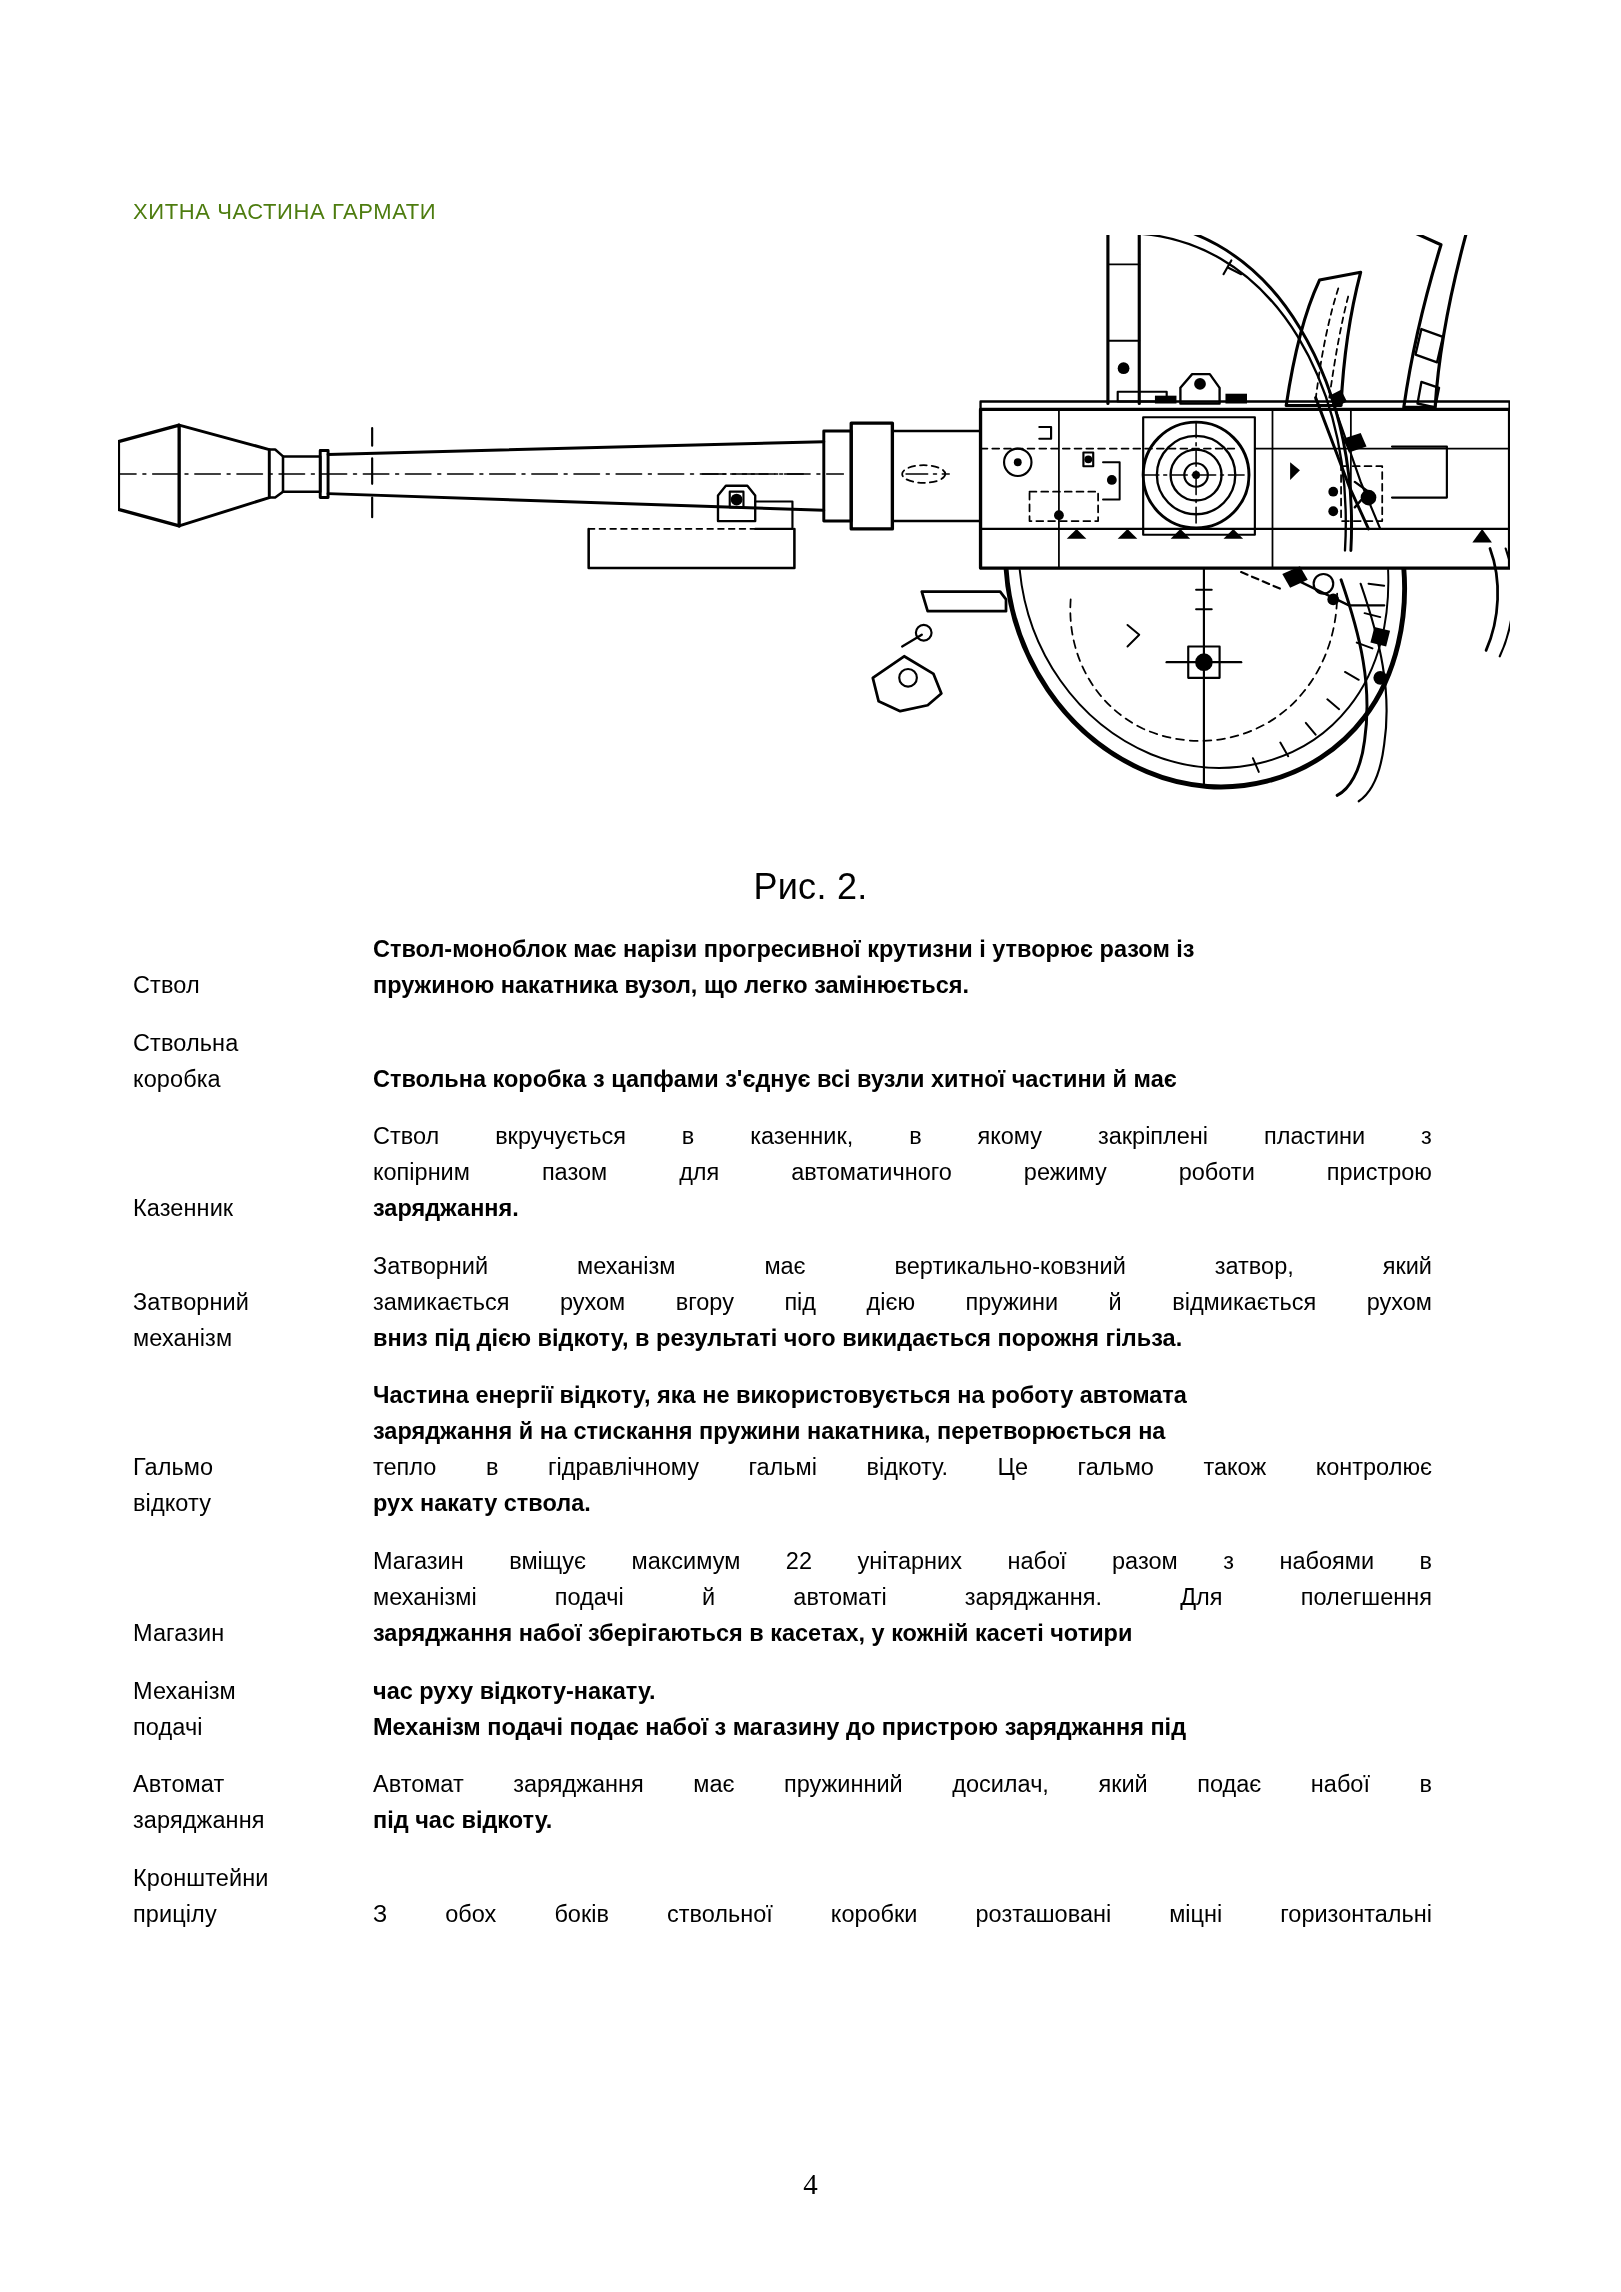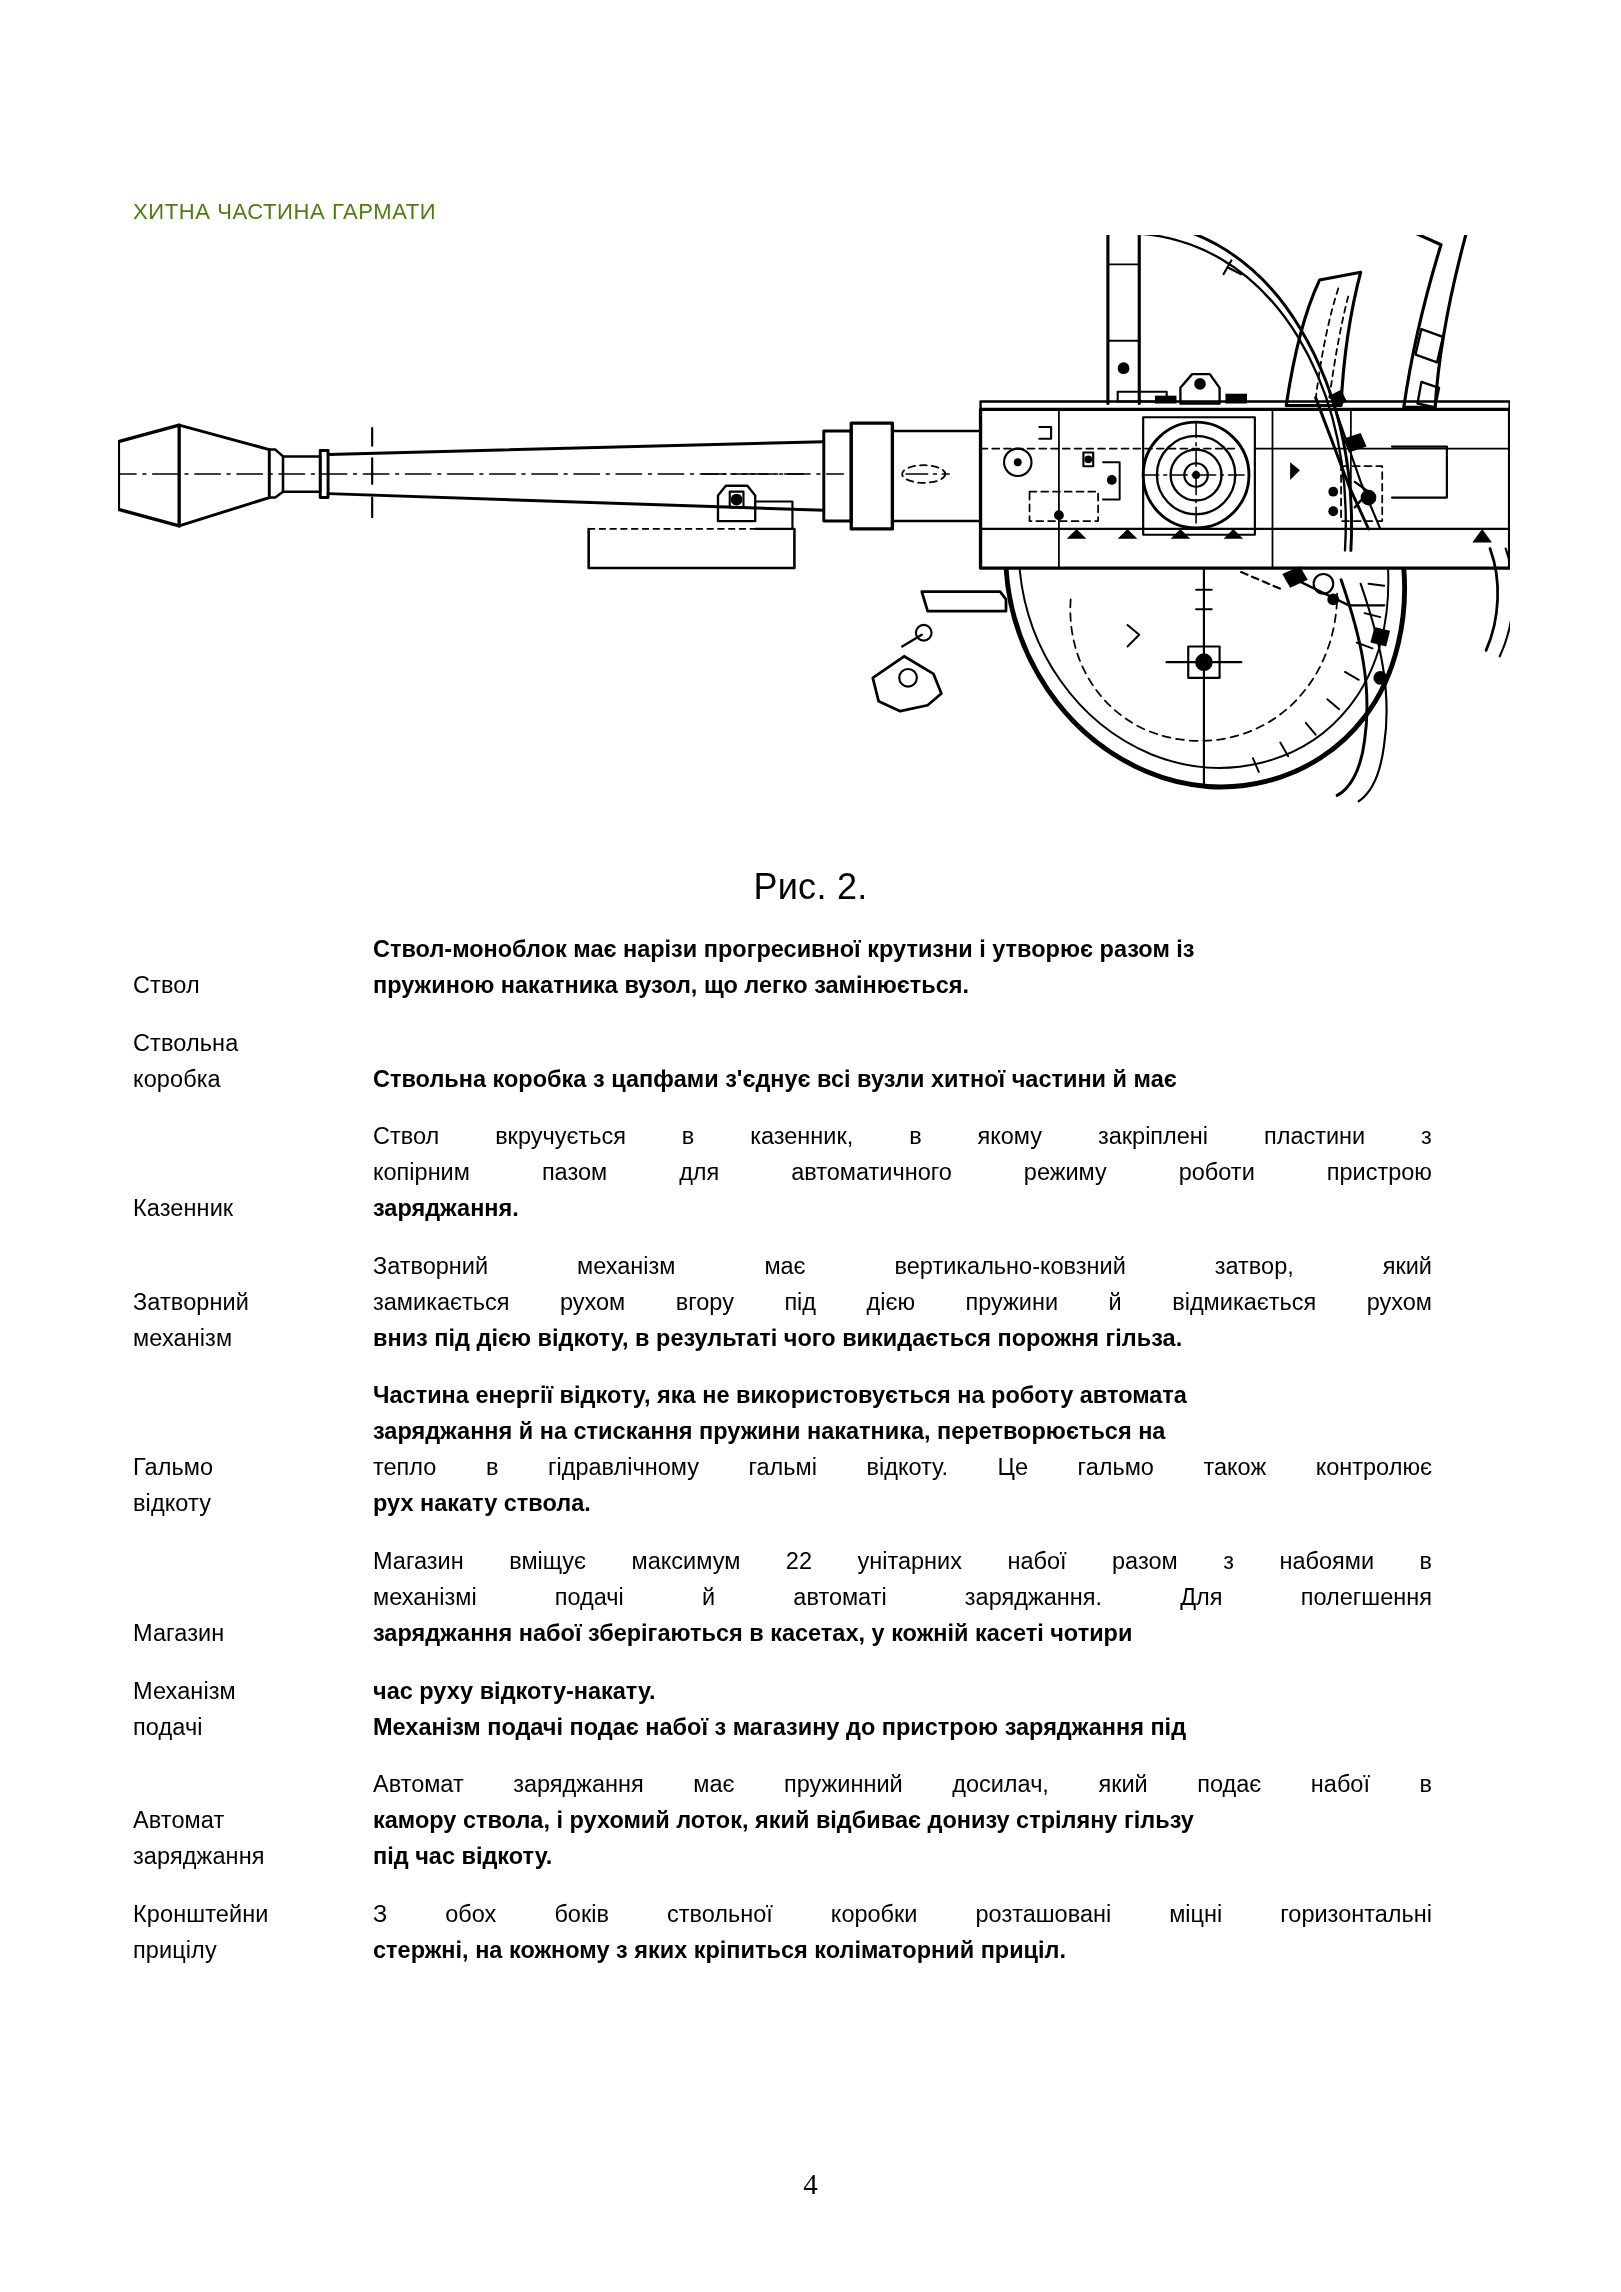--- a/index.html
+++ b/index.html
@@ -408,41 +408,39 @@
             <i>Автомат</i>
             <i>заряджання</i>
             <i>має</i>
             <i>пружинний</i>
             <i>досилач,</i>
             <i>який</i>
             <i>подає</i>
             <i>набої</i>
             <i>в</i>
           </div>
-          <div class="desc-line last">камору ствола, і рухомий лоток, який відбиває донизу стріляну гільзу</div>
           <div class="desc-line last">під час відкоту.</div>
         </div>
       </div>
       <div class="spec-row">
         <div class="spec-term">
           <div>Кронштейни</div>
           <div>прицілу</div>
         </div>
         <div class="spec-desc">
           <div class="desc-line">
             <i>З</i>
             <i>обох</i>
             <i>боків</i>
             <i>ствольної</i>
             <i>коробки</i>
             <i>розташовані</i>
             <i>міцні</i>
             <i>горизонтальні</i>
           </div>
-          <div class="desc-line last">стержні, на кожному з яких кріпиться коліматорний приціл.</div>
         </div>
       </div>
     </div>
 
   <div class="page-number">4</div>
 
 </div>
 
 
 </body></html>

